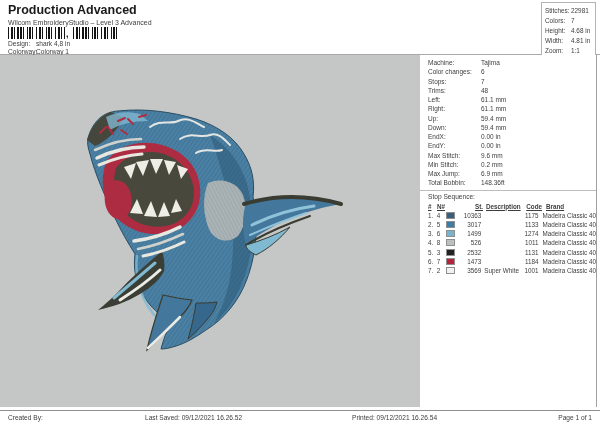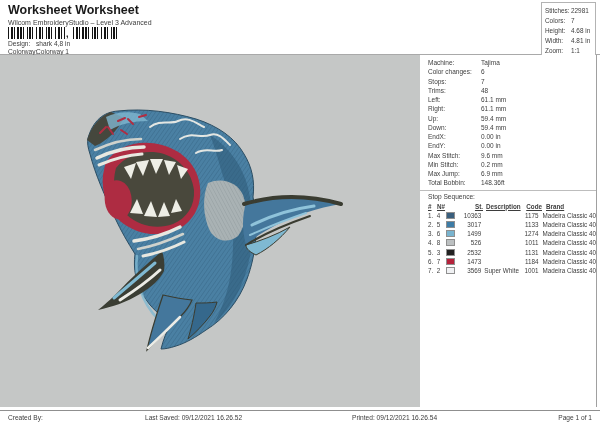--- a/index.html
+++ b/index.html
@@ -54,21 +54,21 @@
   .footer span{position:absolute;top:2.5px;}
   .f-created{left:8px;}
   .f-saved{left:145px;}
   .f-printed{left:352px;}
   .f-page{right:8px;}
 </style>
 </head>
 <body>
 
 <div class="header">
-  <div class="title">Worksheet Worksheet</div>
+  <div class="title">Production Advanced</div>
   <div class="subtitle">Wilcom EmbroideryStudio – Level 3 Advanced</div>
   <div class="barcode-wrap">
     <div class="bars b1"></div>
     <div class="bc-comma">,</div>
     <div class="bars b2"></div>
   </div>
   <div class="hrow design">
     <span class="lb">Design:</span>
     <span>shark 4,8 in</span>
   </div>

